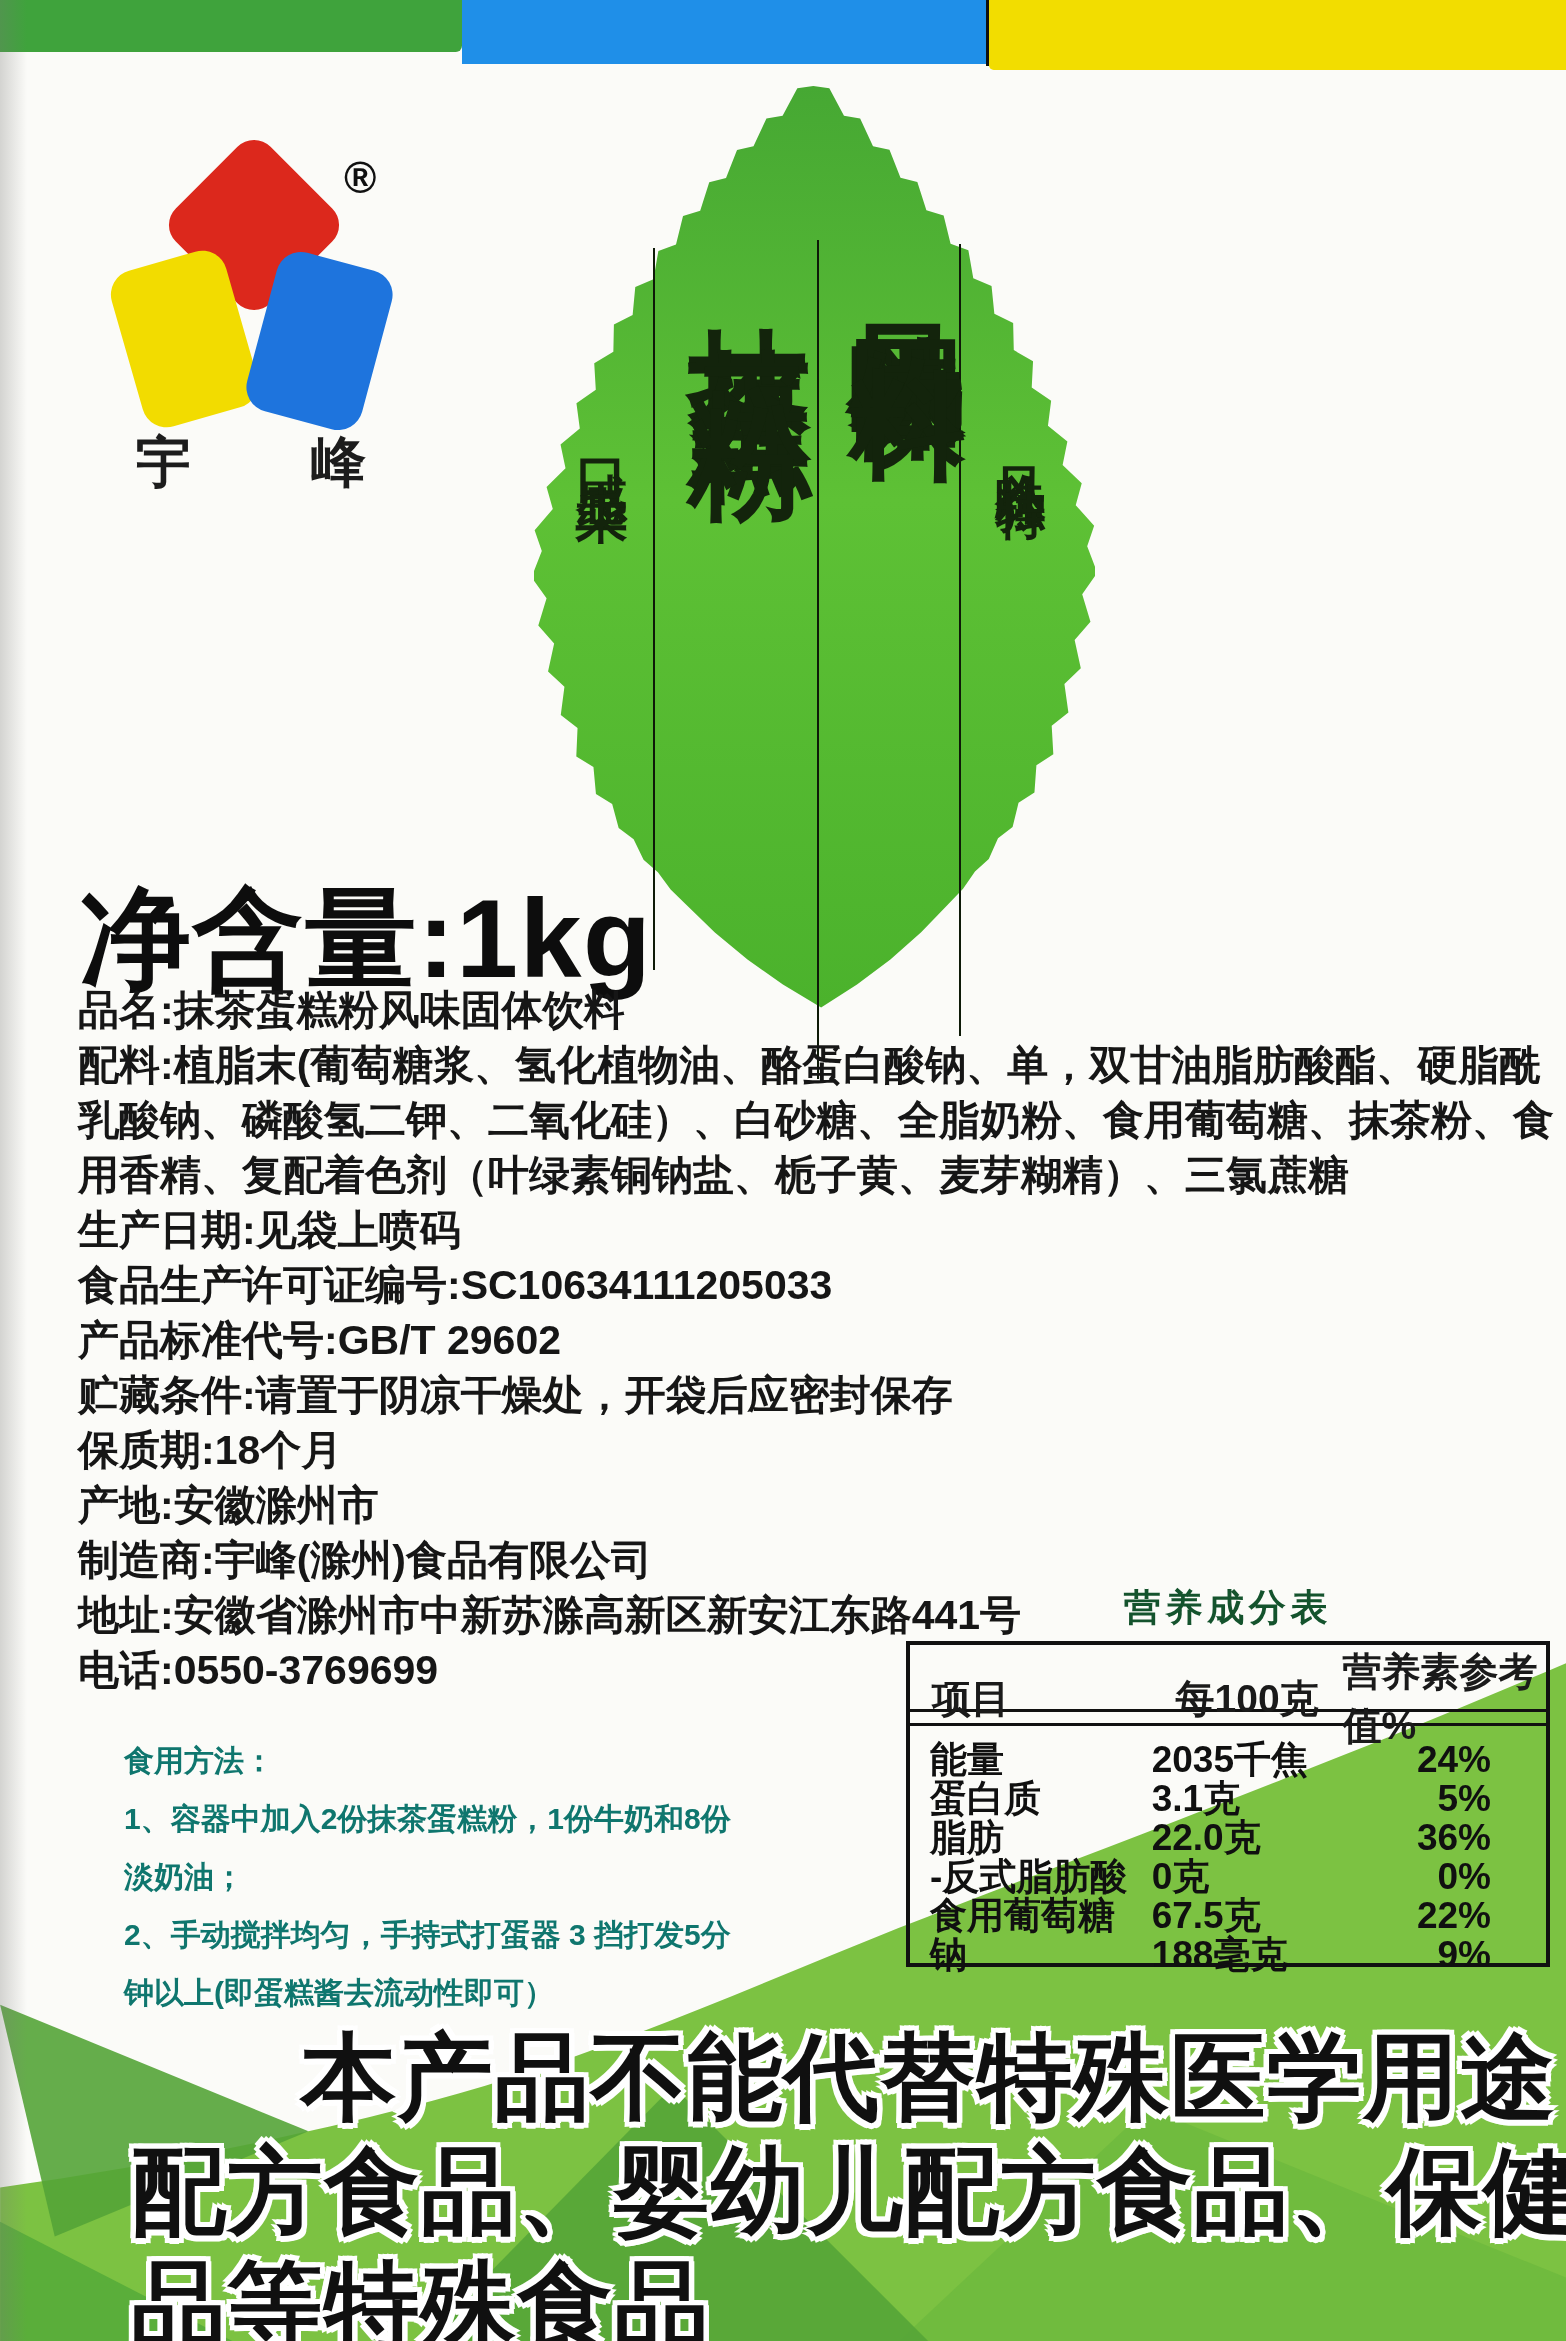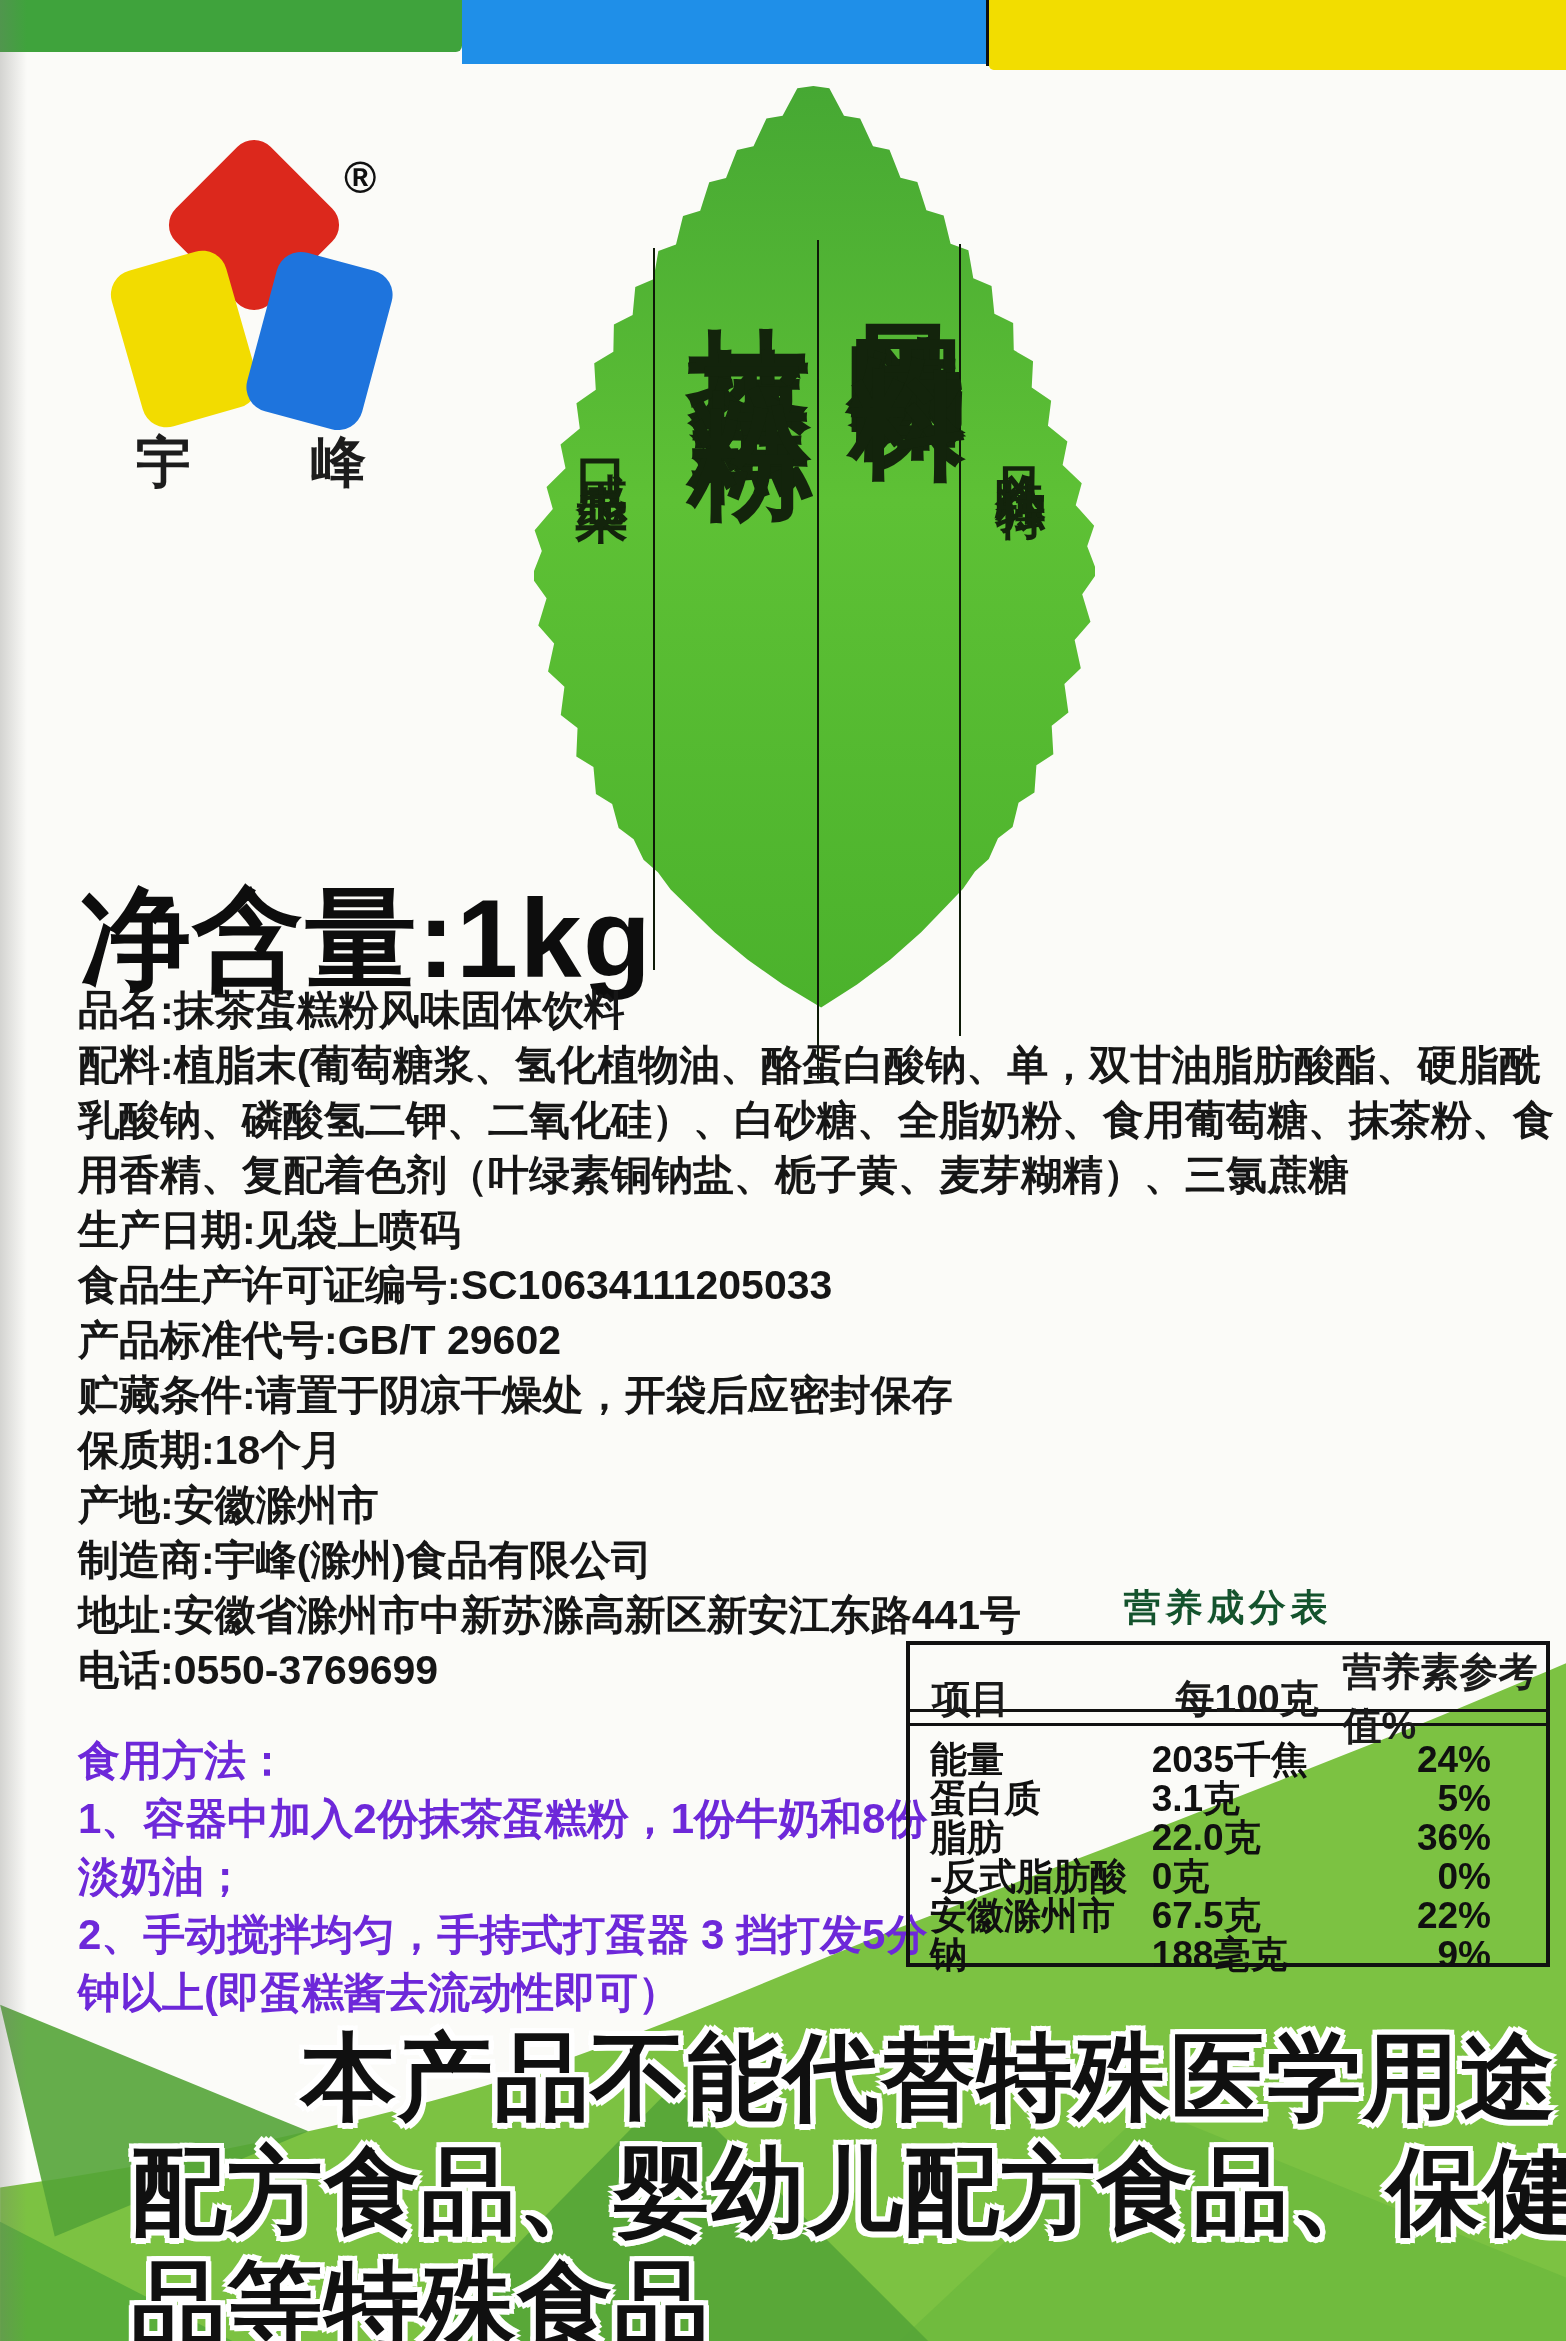--- a/index.html
+++ b/index.html
@@ -34,21 +34,21 @@
   .vt-col-main{left:294px;top:148px;font-size:117px;letter-spacing:7.8px;}
   .vt-slogan-right{left:454px;top:343px;font-size:50px;letter-spacing:7.8px;}
   
   .net-weight{position:absolute;left:80px;top:865px;font-size:111px;font-weight:900;
               letter-spacing:1.6px;color:#0d0d0d;}
   
   .info{position:absolute;left:78px;top:983px;width:1475px;}
   .info .ln{font-size:41px;line-height:55px;font-weight:600;white-space:nowrap;color:#161616;}
   
   .usage{position:absolute;left:78px;top:1732px;width:843px;}
-  .usage .ln{font-size:42px;line-height:58px;font-weight:600;white-space:nowrap;color:#6d28d9;}
+  .usage .ln{font-size:30px;line-height:58px;font-weight:600;white-space:nowrap;color:#0f766e;margin-left:46px;}
   
   .nut-title{position:absolute;left:906px;top:1583px;width:644px;text-align:center;
              font-size:37px;font-weight:900;color:#14532d;letter-spacing:4.7px;}
   .nut-table{position:absolute;left:906px;top:1641px;width:644px;height:326px;
              border:4.7px solid #111;box-sizing:border-box;background:transparent;}
   .nut-head{display:grid;grid-template-columns:38% 30% 32%;align-items:center;height:64px;
             font-size:39px;font-weight:700;}
   .nut-head .h1{padding-left:22px;}
   .nut-head .h2{text-align:center;}
   .nut-head .h3{}
@@ -165,21 +165,21 @@
         <div class="c1">脂肪</div>
         <div class="c2">22.0克</div>
         <div class="c3">36%</div>
       </div>
       <div class="nut-row">
         <div class="c1">-反式脂肪酸</div>
         <div class="c2">0克</div>
         <div class="c3">0%</div>
       </div>
       <div class="nut-row">
-        <div class="c1">安徽滁州市</div>
+        <div class="c1">食用葡萄糖</div>
         <div class="c2">67.5克</div>
         <div class="c3">22%</div>
       </div>
       <div class="nut-row">
         <div class="c1">钠</div>
         <div class="c2">188毫克</div>
         <div class="c3">9%</div>
       </div>
     </div>
   </div>

